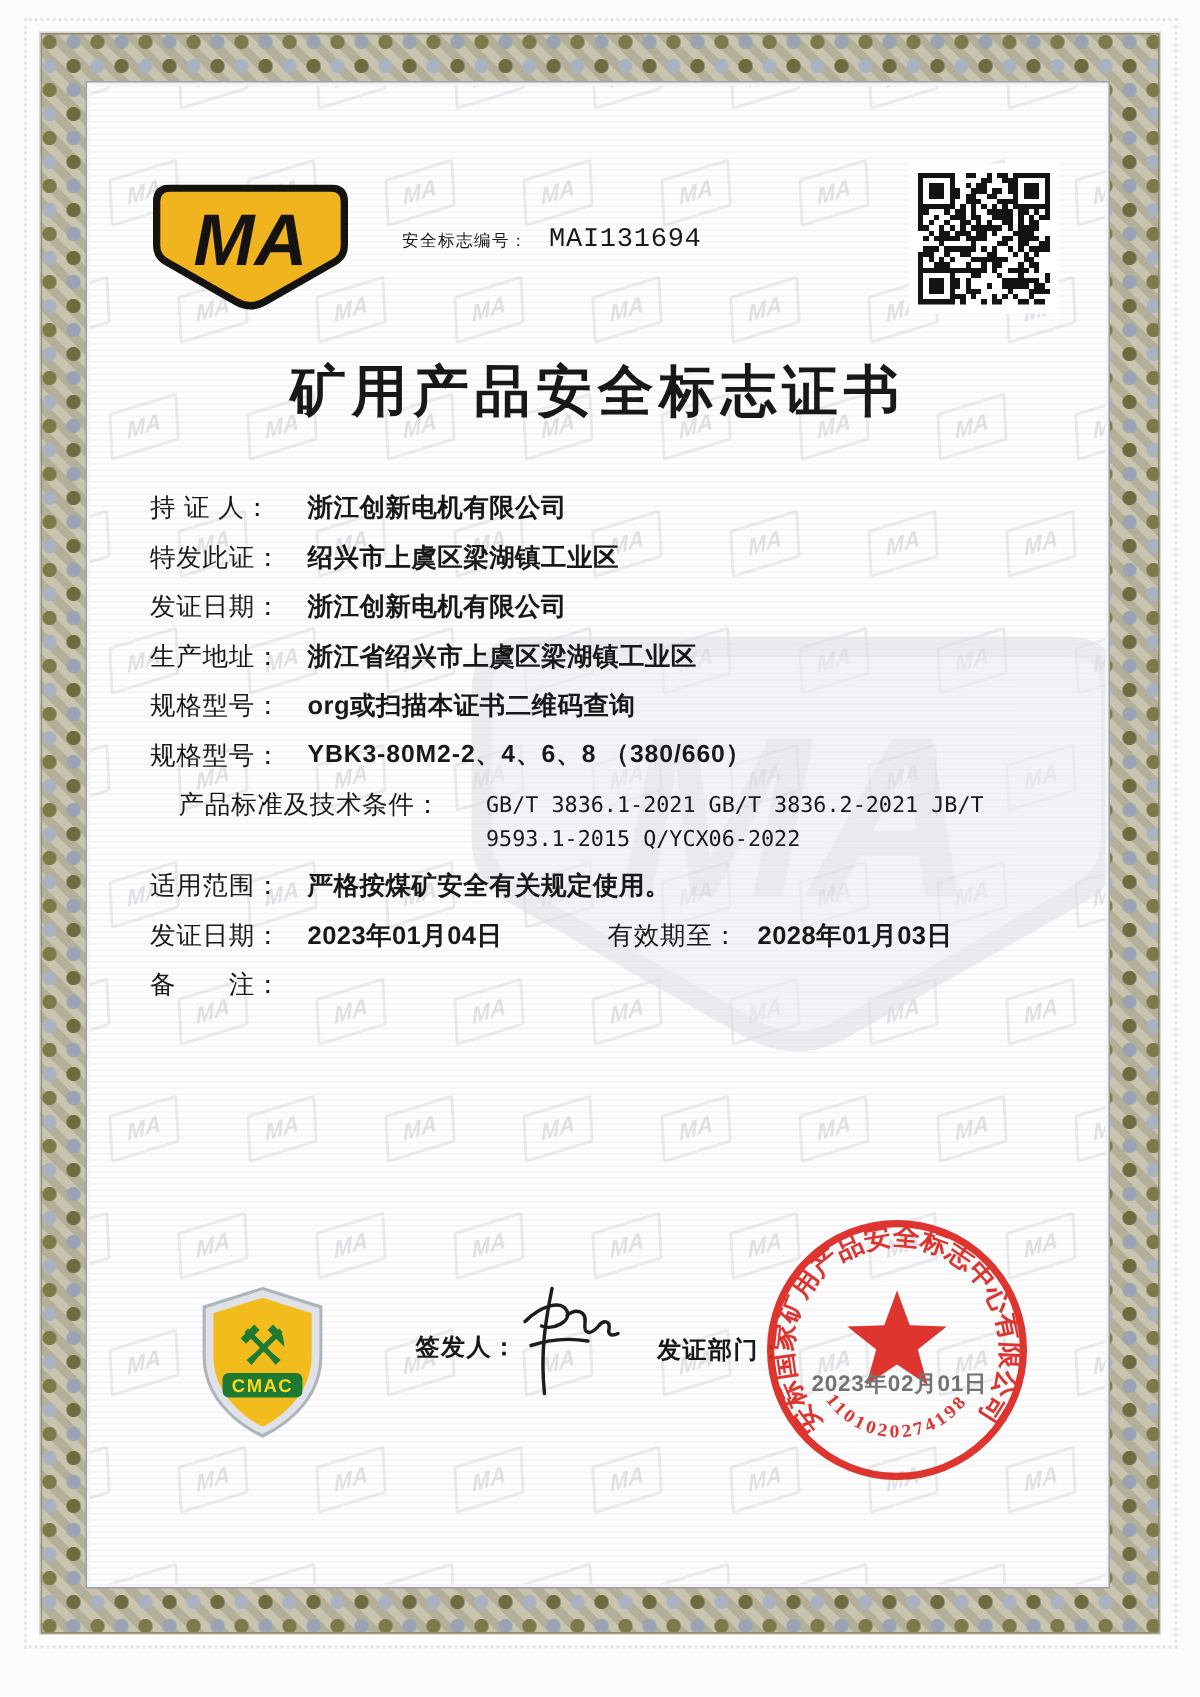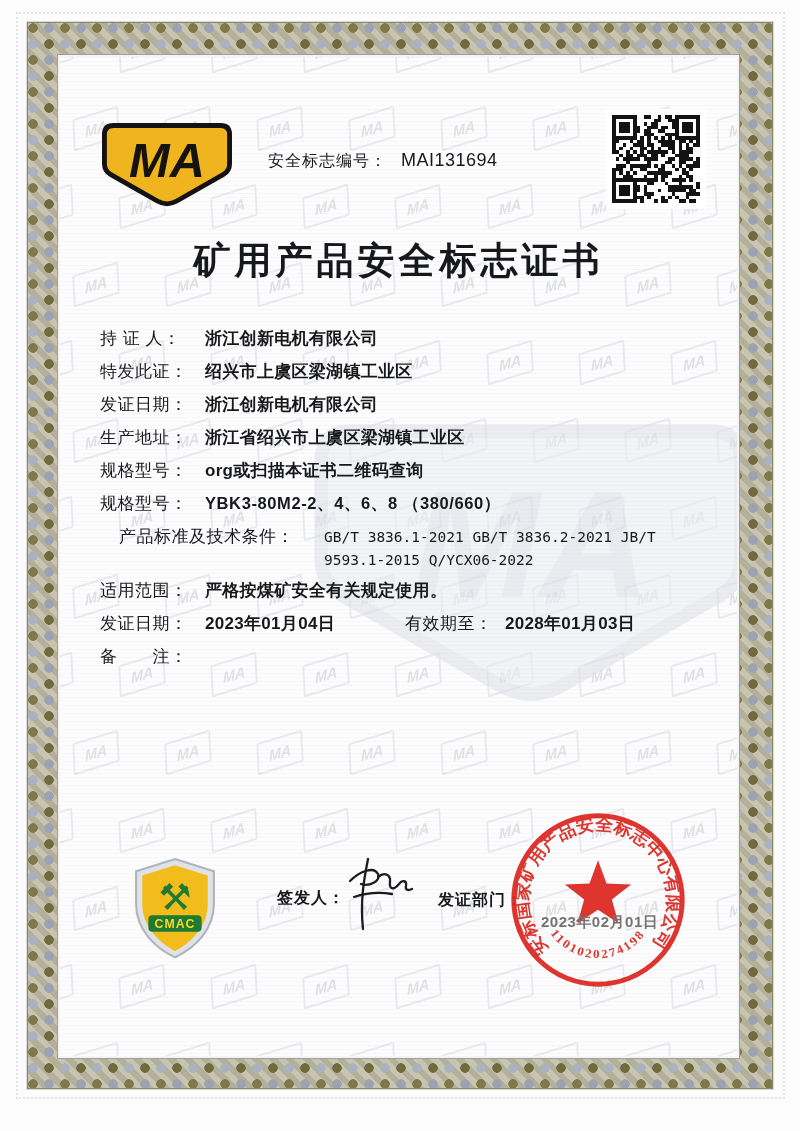--- a/index.html
+++ b/index.html
@@ -21,22 +21,22 @@
   .page::before{content:"";position:absolute;inset:0;pointer-events:none;
         background:repeating-linear-gradient(180deg,rgba(120,128,140,.055) 0 1px,rgba(0,0,0,0) 1px 4px);}
   .wm-layer{position:absolute;inset:0;overflow:hidden;}
   .wm{position:absolute;width:44px;height:27px;border:2px solid rgba(158,164,176,.20);
       transform:rotate(-17deg) skewX(-14deg);color:rgba(158,164,176,.30);
       font:italic 800 15px "Liberation Sans",sans-serif;display:flex;align-items:center;
       justify-content:center;border-radius:2px;}
   .big-wm{position:absolute;left:253px;top:366px;width:436px;opacity:.6;}
   .ma-logo{position:absolute;left:42px;top:66px;width:130px;}
   .certno{position:absolute;left:208px;top:93px;display:flex;gap:14px;align-items:baseline;}
-  .certno .lbl{font-size:16px;letter-spacing:1px;text-align:center;}
-  .certno .val{font-family:Liberation Sans, sans-serif;font-size:18px;letter-spacing:.5px;}
+  .certno .lbl{font-size:11px;letter-spacing:1px;text-align:center;}
+  .certno .val{font-family:Liberation Mono, monospace;font-size:18px;letter-spacing:.5px;}
   .qr{position:absolute;left:546px;top:52px;width:100px;height:100px;background:#ffffff;
       padding:6px;box-sizing:border-box;}
   .qr svg{width:88px;height:88px;shape-rendering:crispEdges;}
   .title{position:absolute;top:179px;left:0;width:100%;text-align:center;
          font-family:"Liberation Serif",serif;font-size:37px;font-weight:700;letter-spacing:4px;}
   .fields{position:absolute;left:40px;top:271px;width:608px;}
   .row{display:flex;margin-bottom:12px;font-size:17px;line-height:21px;}
   .row .lbl{flex:0 0 105px;letter-spacing:.5px;font-weight:500;}
   .row .val{font-weight:600;letter-spacing:.3px;}
   .row.wide{margin-bottom:8px;margin-left:19px;}

